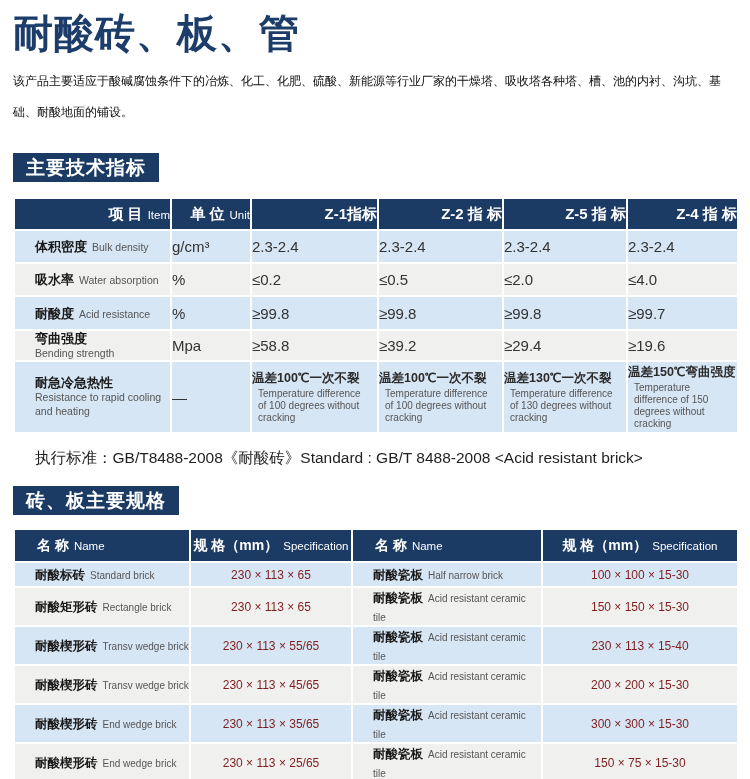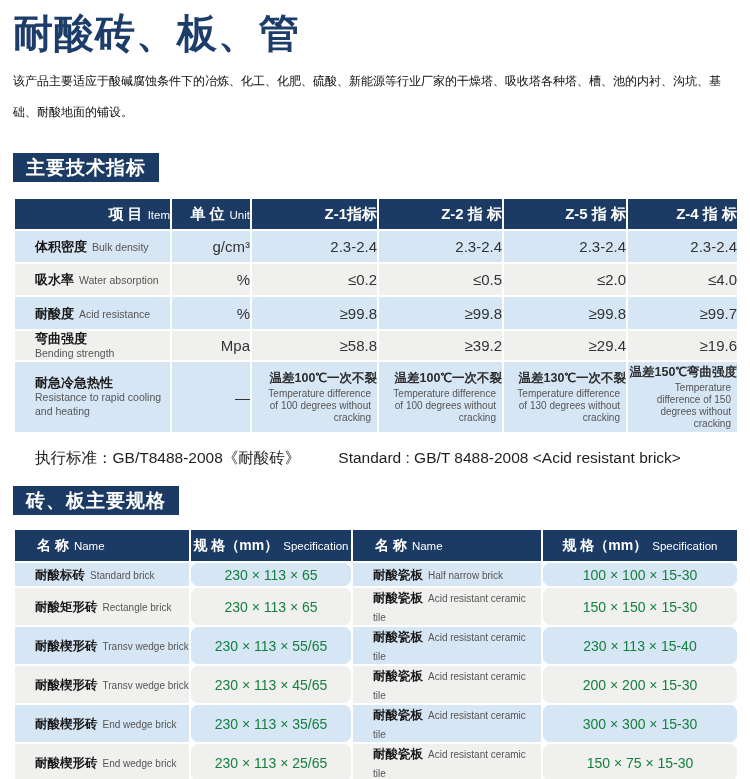--- a/index.html
+++ b/index.html
@@ -33,41 +33,41 @@
   th, td { border:2px solid #ffffff; overflow:hidden; }
   th { background:#1b3a64; color:#ffffff; font-weight:bold; text-align:center; }
   .tech-table th { height:32px; font-size:15px;text-align:right; }
   .spec-table th { height:33px; font-size:14px; }
   .th-en { font-size:11.5px; font-weight:normal; margin-left:5px; }
   .th-name { text-align:left; padding-left:22px; }
 
   .r-blue { background:#d7e6f5; }
   .r-gray { background:#f0f0ef; }
 
-  .tech-table td { text-align:right; font-size:15px; color:#333333; }
+  .tech-table td { text-align:left; font-size:15px; color:#333333; }
   .h33 td { height:33px; } .h34 td { height:34px; }
   .h43 td { height:31px; } .h72 td { height:72px; }
 
   .cell-item { text-align:left !important; padding-left:20px; }
   .zh { font-size:13px; font-weight:bold; color:#1a1a1a; }
   .en { font-size:10.5px; color:#555555; margin-left:5px; }
   .stacked .zh, .stacked .en { display:block; margin-left:0; line-height:14px; }
   .stacked .zh { font-size:13px; }
 
   .cool-cell .czh { display:block; font-size:12.5px; font-weight:bold; color:#2b2b2b; line-height:15px; }
   .cool-cell .cen { display:block; font-size:10px; color:#555555; line-height:12px; margin-top:2px; padding:0 6px; }
 
   .std-line { margin-top:14px; padding-left:22px; font-size:15.5px; color:#1f1f1f; }
-  .std-en { margin-left:38px; }
+  .std-en { }
 
   .spec-table td { height:25px;margin-top:48px; }
   .name-cell { text-align:left; padding-left:20px; }
   .name-cell .zh { font-size:12.5px; }
   .name-cell .en { font-size:10px; }
-  .spec-val { text-align:center; font-size:14px; color:#15803d;border-radius:11px; }
+  .spec-val { text-align:center; font-size:12px; color:#7f1d1d; }
 </style>
 </head>
 <body>
 
 <div class="page">
 
   <div class="title">耐酸砖、板、管</div>
 
   <div class="desc">该产品主要适应于酸碱腐蚀条件下的冶炼、化工、化肥、硫酸、新能源等行业厂家的干燥塔、吸收塔各种塔、槽、池的内衬、沟坑、基础、耐酸地面的铺设。</div>
 

